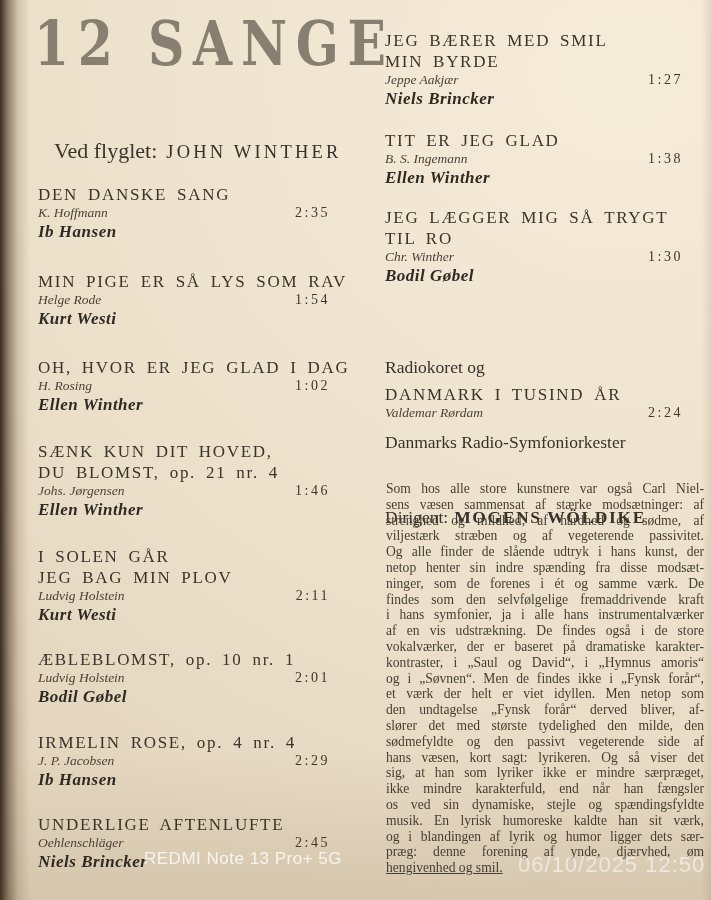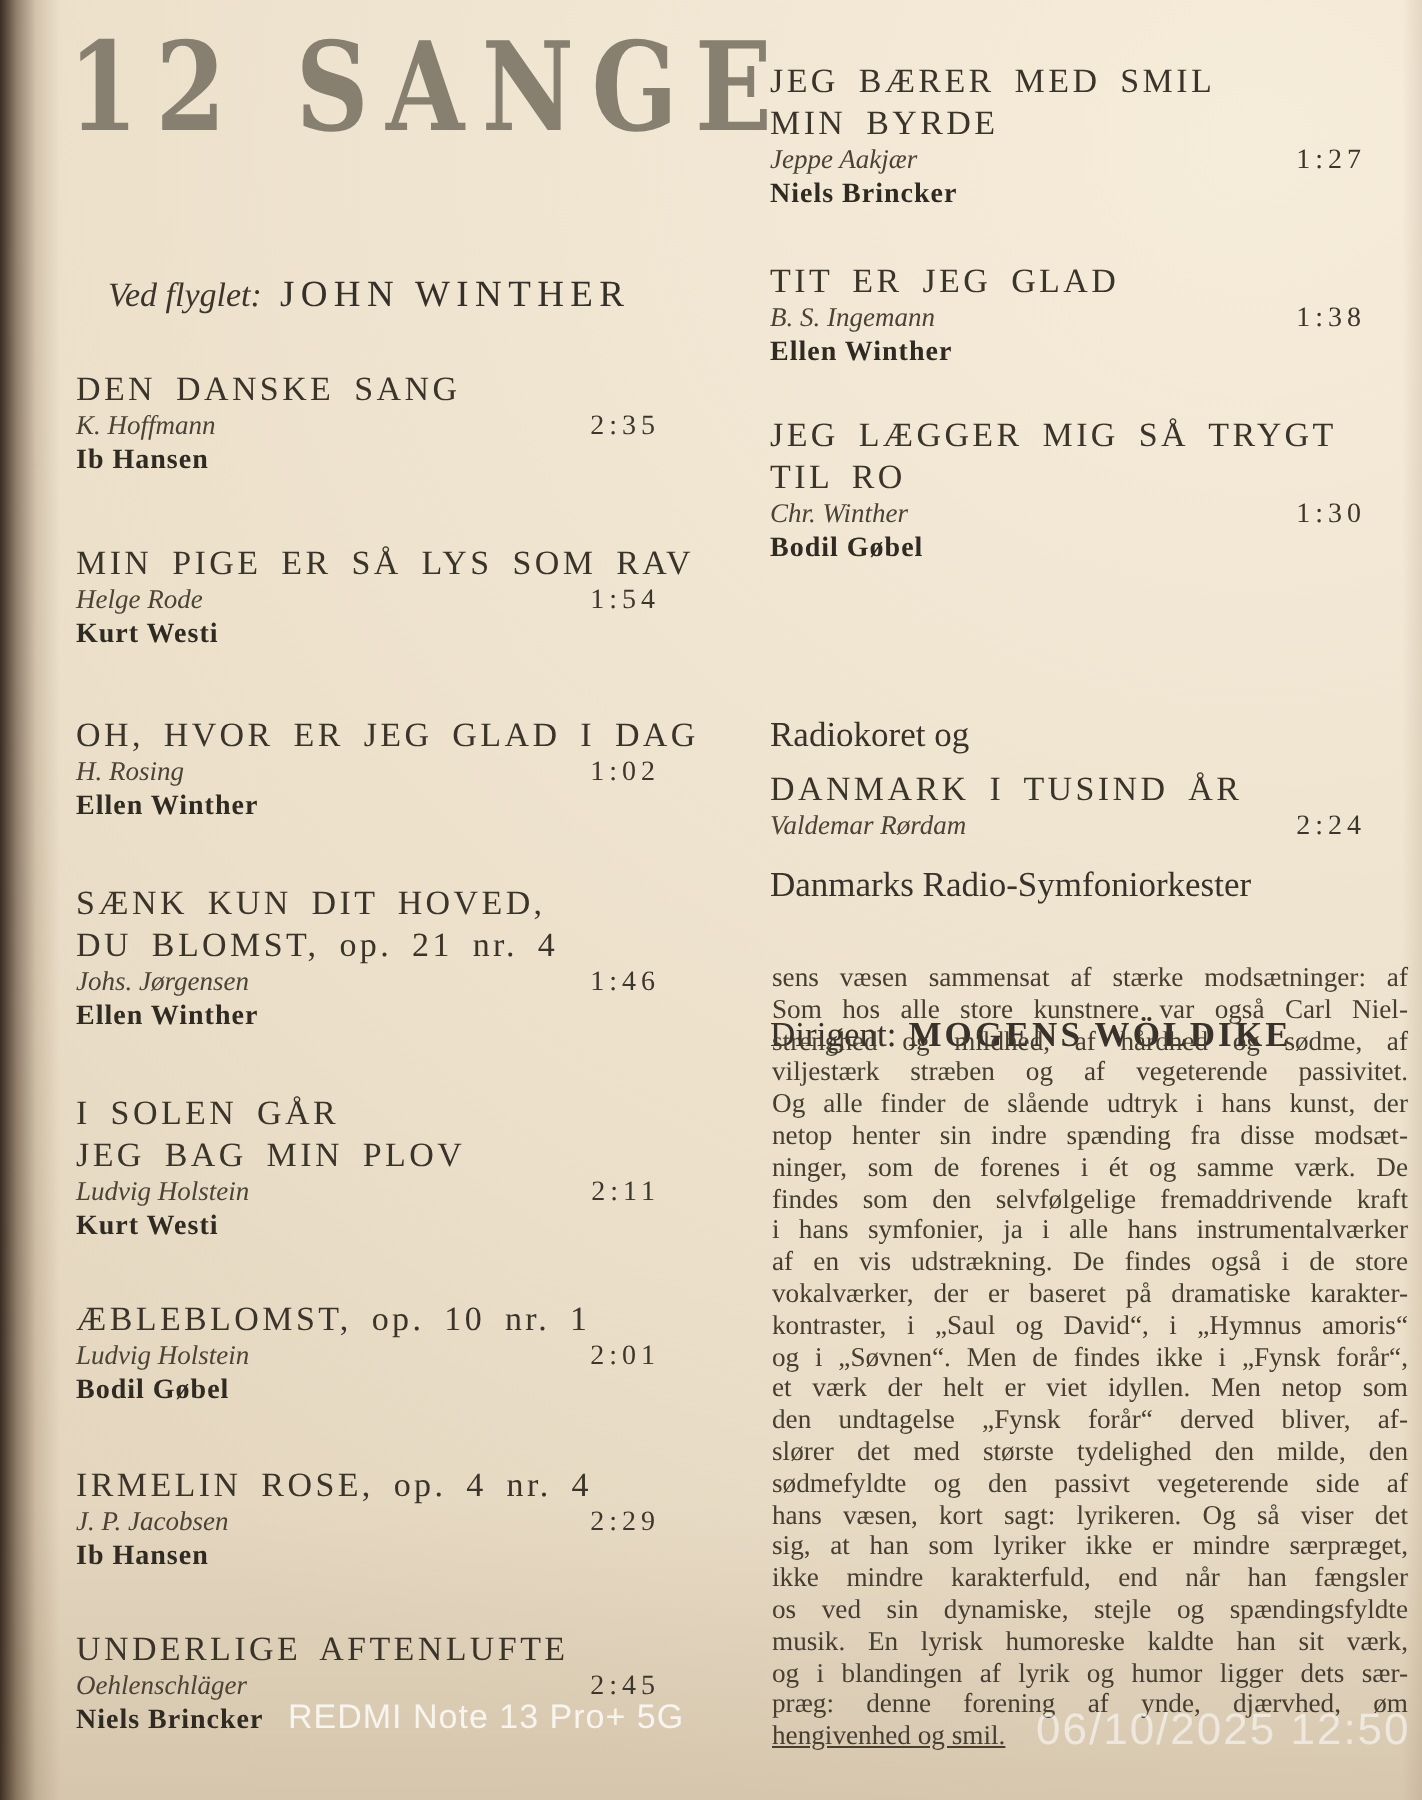--- a/index.html
+++ b/index.html
@@ -36,34 +36,34 @@
     font-family: "DejaVu Serif", serif;
     font-weight: 700;
     font-size: 58px;
     letter-spacing: 10px;
     color: #877f70;
     white-space: pre;
     transform: scale(0.87, 1.06);
     transform-origin: left top;
   }
   .byline { position: absolute; left: 38px; top: 120px; white-space: pre; }
-  .byline-label { font-style: italic; font-size: 17px; color: #3b352b; }
+  .byline-label { font-size: 22px; color: #3b352b; }
   .byline-name { font-size: 18.5px; letter-spacing: 3.2px; margin-left: 9px; color: #36302a; }
 
   .track { position: absolute; }
   .lc { left: 38px; width: 292px; }
   .rc { left: 385px; width: 298px; }
   .t-title {
     font-size: 17px; letter-spacing: 1.7px; word-spacing: 4px;
     color: #3a342a; line-height: 21px; white-space: pre;
   }
   .t-meta { display: flex; justify-content: space-between; align-items: baseline; margin-top: 0px; gap: 43px; }
   .t-author { font-style: italic; font-size: 13.5px; color: #4a4336; }
   .t-duration { font-size: 14px; letter-spacing: 2.5px; color: #3c362c; }
-  .t-performer { font-weight: bold; font-size: 14px; letter-spacing: 0.5px; color: #2f2a22; margin-top: 1px; }
+  .t-performer { font-weight: bold; font-size: 17px; letter-spacing: 0.5px; color: #2f2a22; margin-top: 1px; font-style: italic; }
 
   .ensemble { position: absolute; left: 385px; top: 305px; font-size: 17.5px; color: #38322a; line-height: 25px; white-space: pre; }
   .dirigent-label { }
   .dirigent-name { font-weight: bold; letter-spacing: 1.6px; margin-left: 6px; }
 
   .liner { position: absolute; left: 386px; top: 481px; width: 318px; }
   .liner-line {
     font-size: 13.6px; line-height: 15.8px; color: #453e31;
     text-align: justify; text-align-last: justify;
   }
@@ -198,22 +198,22 @@
 
   <div class="track rc" style="top:384px">
     <div class="t-title">DANMARK I TUSIND ÅR</div>
     <div class="t-meta">
       <span class="t-author">Valdemar Rørdam</span>
       <span class="t-duration">2:24</span>
     </div>
   </div>
 
   <div class="liner">
+      <div class="liner-line">Som hos alle store kunstnere var også Carl Niel-</div>
       <div class="liner-line">sens væsen sammensat af stærke modsætninger: af</div>
-      <div class="liner-line">Som hos alle store kunstnere var også Carl Niel-</div>
       <div class="liner-line">strenghed og mildhed, af hårdhed og sødme, af</div>
       <div class="liner-line">viljestærk stræben og af vegeterende passivitet.</div>
       <div class="liner-line">Og alle finder de slående udtryk i hans kunst, der</div>
       <div class="liner-line">netop henter sin indre spænding fra disse modsæt-</div>
       <div class="liner-line">ninger, som de forenes i ét og samme værk. De</div>
       <div class="liner-line">findes som den selvfølgelige fremaddrivende kraft</div>
       <div class="liner-line">i hans symfonier, ja i alle hans instrumentalværker</div>
       <div class="liner-line">af en vis udstrækning. De findes også i de store</div>
       <div class="liner-line">vokalværker, der er baseret på dramatiske karakter-</div>
       <div class="liner-line">kontraster, i „Saul og David“, i „Hymnus amoris“</div>

